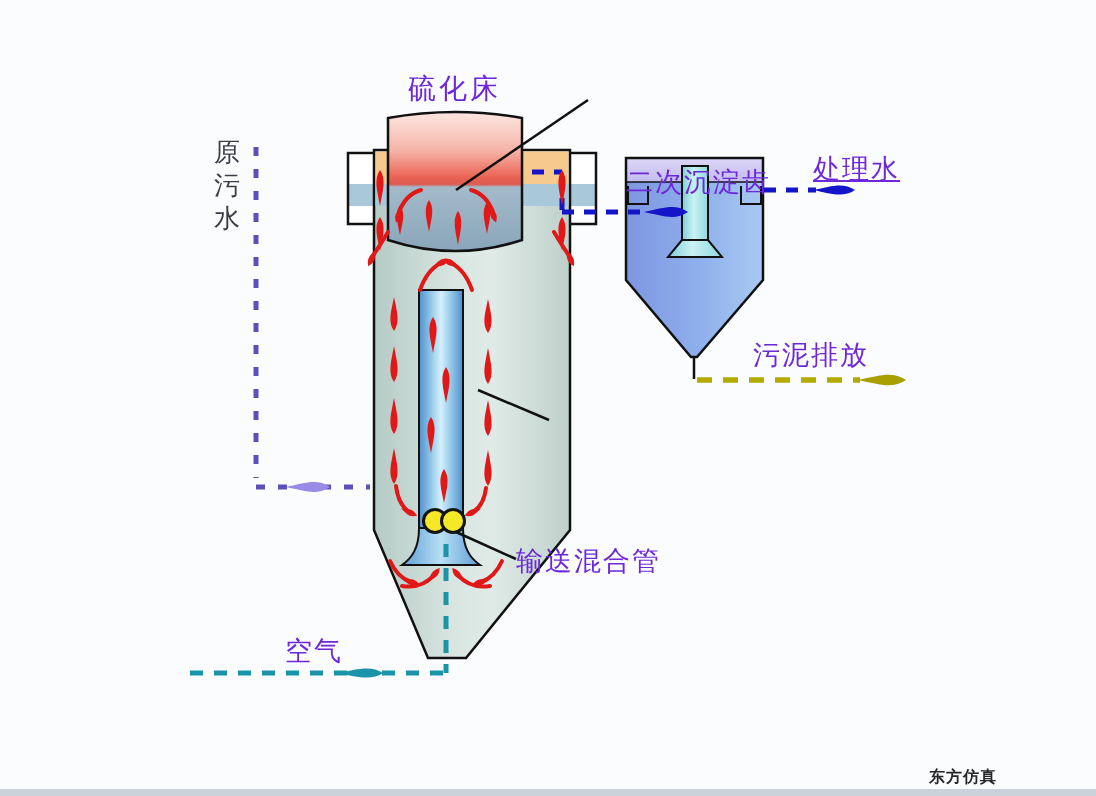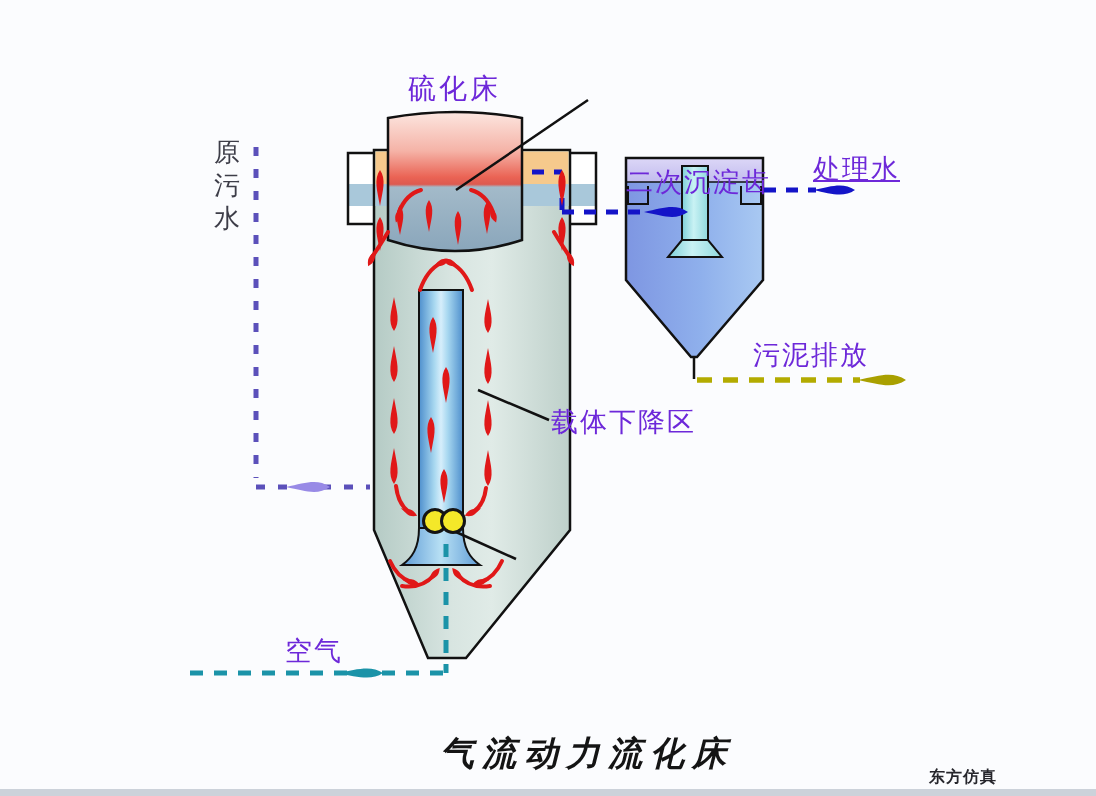--- a/index.html
+++ b/index.html
@@ -186,25 +186,24 @@
         <path d="M0,-21 C8.049999999999999,-9.1 3.8500000000000005,2.1000000000000014 0,21 C-3.8500000000000005,2.1000000000000014 -8.049999999999999,-9.1 0,-21 Z" transform="translate(834,190) rotate(90)" fill="#1414c8"></path>
         <path d="M0,-23 C8.049999999999999,-11.1 3.8500000000000005,2.3000000000000007 0,23 C-3.8500000000000005,2.3000000000000007 -8.049999999999999,-11.1 0,-23 Z" transform="translate(360,673) rotate(90)" fill="#1b93a8"></path>
         <path d="M0,-24 C9.2,-10.4 4.4,2.400000000000002 0,24 C-4.4,2.400000000000002 -9.2,-10.4 0,-24 Z" transform="translate(882,380) rotate(90)" fill="#a9a000"></path>
       </g>
 </svg>
 
 <div class="label lab-28" style="left:408px;top:70px;">硫化床</div>
 <div class="label lab-27" style="left:626px;top:119px;margin-top:45px;">二次沉淀齿</div>
 <div class="label lab-27" style="left:813px;top:151px;text-decoration:underline;">处理水</div>
 <div class="label lab-27" style="left:753px;top:337px;">污泥排放</div>
-<div class="label lab-27" style="left:551px;top:404px;">载体下降区</div>
+<div class="label lab-27" style="left:516px;top:543px;">输送混合管</div>
 <div class="label lab-27" style="left:285px;top:633px;">空气</div>
 <div class="vlabel" style="left:210px;top:136px;">
   <div>原</div>
   <div>污</div>
   <div>水</div>
 </div>
 
-<div id="title">气流动力流化床</div>
 <div id="copyright">东方仿真COPYRIGHT</div>
 <div class="strip"></div>
 
 </div>
 
 </body></html>

